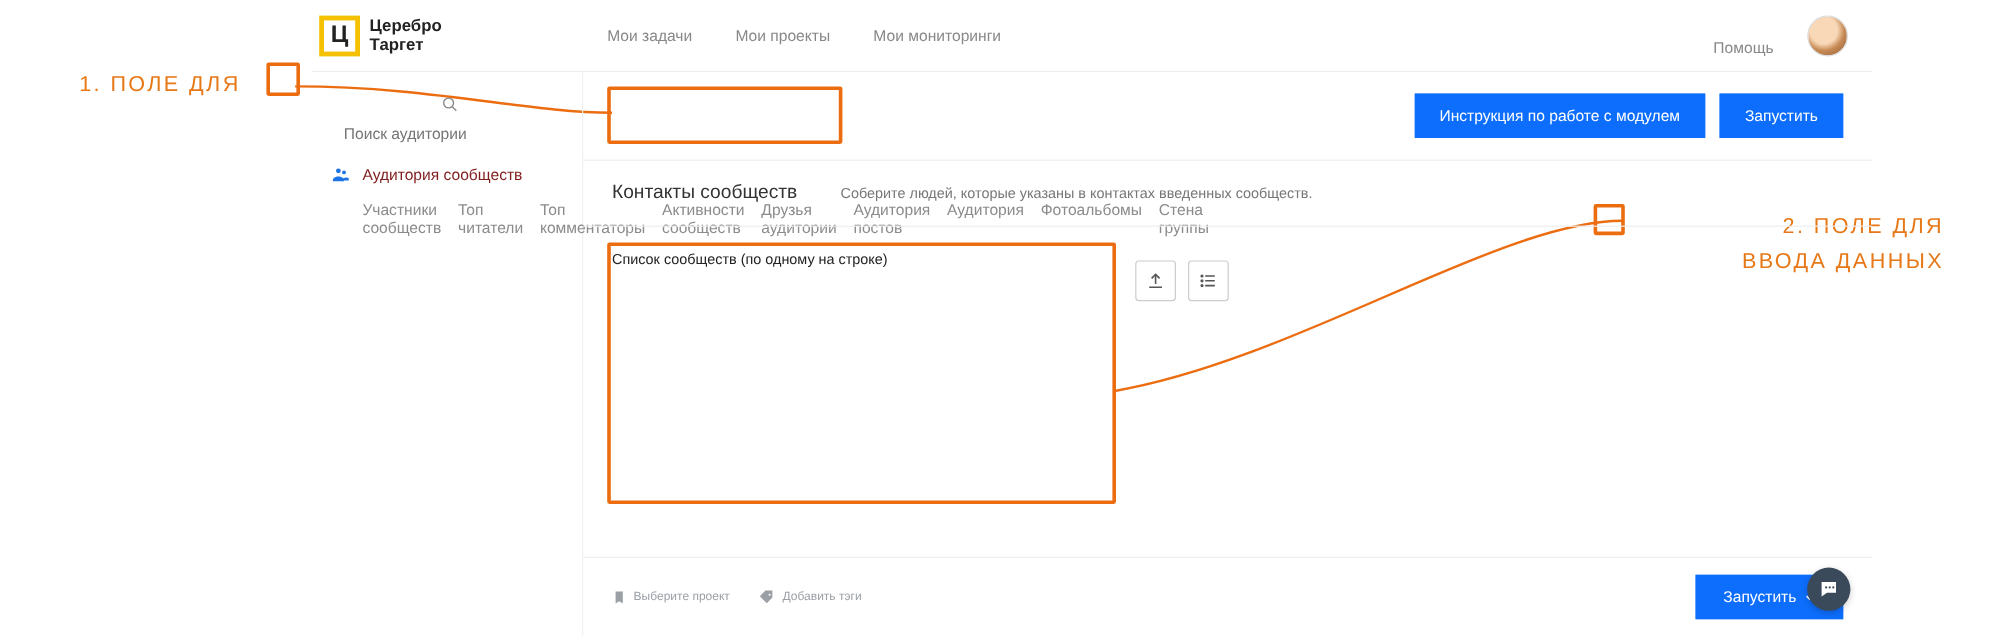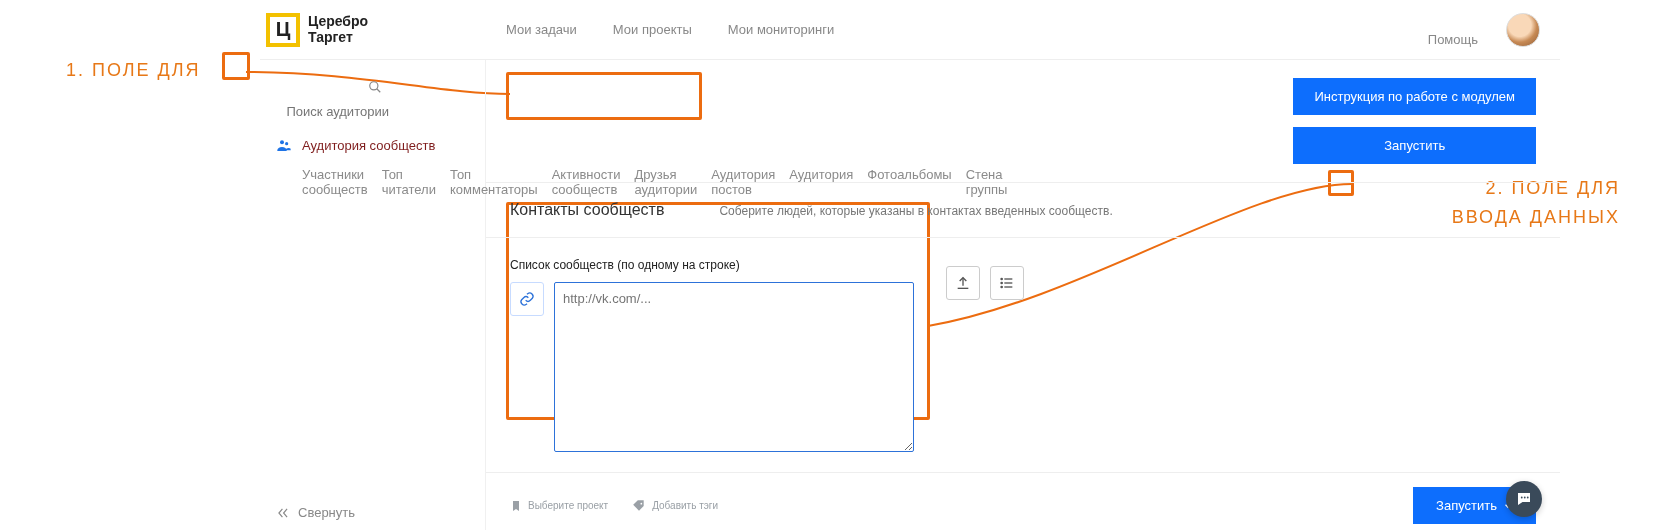--- a/index.html
+++ b/index.html
@@ -86,28 +86,28 @@
     padding: 18px 24px; border-bottom: 1px solid #eee;
   }
   .task-name-wrap { position: relative; }
   .task-name {
     border: none; outline: none;
     font-style: italic; color: #888;
     font-size: 18px; padding: 8px 10px;
     width: 220px; background: transparent;
     font-family: inherit;
   }
-  .hdr-buttons { margin-left: auto; display: flex; gap: 12px; flex-direction: column; }
+  .hdr-buttons { margin-left: auto; display: flex; gap: 12px; }
   .btn {
     background: #0d6efd; color: #fff; border: 1px solid #0d6efd;
     padding: 10px 20px; font-size: 13px; cursor: pointer;
     font-family: inherit;
   }
   .content-hdr {
-    display: flex; align-items: baseline; gap: 55px;
+    display: flex; align-items: baseline; gap: 36px;
     padding: 18px 24px 18px 24px; border-bottom: 1px solid #eee;
   }
   .content-hdr h2 { font-size: 16px; font-weight: 500; color: #333; }
   .content-hdr p { font-size: 12px; color: #777; }
   .content-body { padding: 20px 24px; position: relative; }
   .list-box-wrap { width: 430px; position: relative; }
   .list-label { font-size: 12px; font-weight: normal; color: #222; margin-bottom: 10px; }
   .list-row { display: flex; align-items: flex-start; gap: 10px; }
   .link-badge {
     width: 34px; height: 34px; border: 1px solid #c7dbff; border-radius: 3px;
@@ -237,56 +237,38 @@
         <a href="#">Участники сообществ</a>
         <a href="#">Топ читатели</a>
         <a href="#">Топ комментаторы</a>
         <a href="#">Активности сообществ</a>
         <a href="#">Друзья аудитории</a>
         <a href="#">Аудитория постов</a>
         <a href="#">Аудитория</a>
         <a href="#">Фотоальбомы</a>
         <a href="#">Стена группы</a>
       </div>
-      <div class="collapse-row">
-        <span>
-          <svg width="14" height="14" viewBox="0 0 24 24" fill="none" stroke="#888" stroke-width="2">
-              <path d="M11 5l-6 7 6 7"></path>
-              <path d="M19 5l-6 7 6 7"></path>
-            </svg>
-        </span>
-        <span>Свернуть</span>
-      </div>
     </aside>
 
     <section class="main">
       <div class="task-header">
         <div class="hdr-buttons">
           <button class="btn">Инструкция по работе с модулем</button>
           <button class="btn">Запустить</button>
         </div>
       </div>
 
       <div class="content-hdr">
         <h2>Контакты сообществ</h2>
         <p>Соберите людей, которые указаны в контактах введенных сообществ.</p>
       </div>
 
       <div class="content-body">
         <div class="list-box-wrap">
           <div class="list-label">Список сообществ (по одному на строке)</div>
-          <div class="list-row">
-            <div class="link-badge">
-              <svg width="16" height="16" viewBox="0 0 24 24" fill="none" stroke="#2d72d9" stroke-width="2">
-                  <path d="M10 14a5 5 0 0 0 7 0l3-3a5 5 0 0 0-7-7l-1 1"></path>
-                  <path d="M14 10a5 5 0 0 0-7 0l-3 3a5 5 0 0 0 7 7l1-1"></path>
-                </svg>
-            </div>
-            <textarea class="textarea" placeholder="http://vk.com/..." style=""></textarea>
-          </div>
         </div>
         <div class="side-buttons">
           <button class="icon-btn" title="upload">
             <span>
               <svg width="16" height="16" viewBox="0 0 24 24" fill="none" stroke="#555" stroke-width="2">
                   <path d="M12 16V4"></path>
                   <path d="M7 9l5-5 5 5"></path>
                   <path d="M4 20h16"></path>
                 </svg>
             </span>

